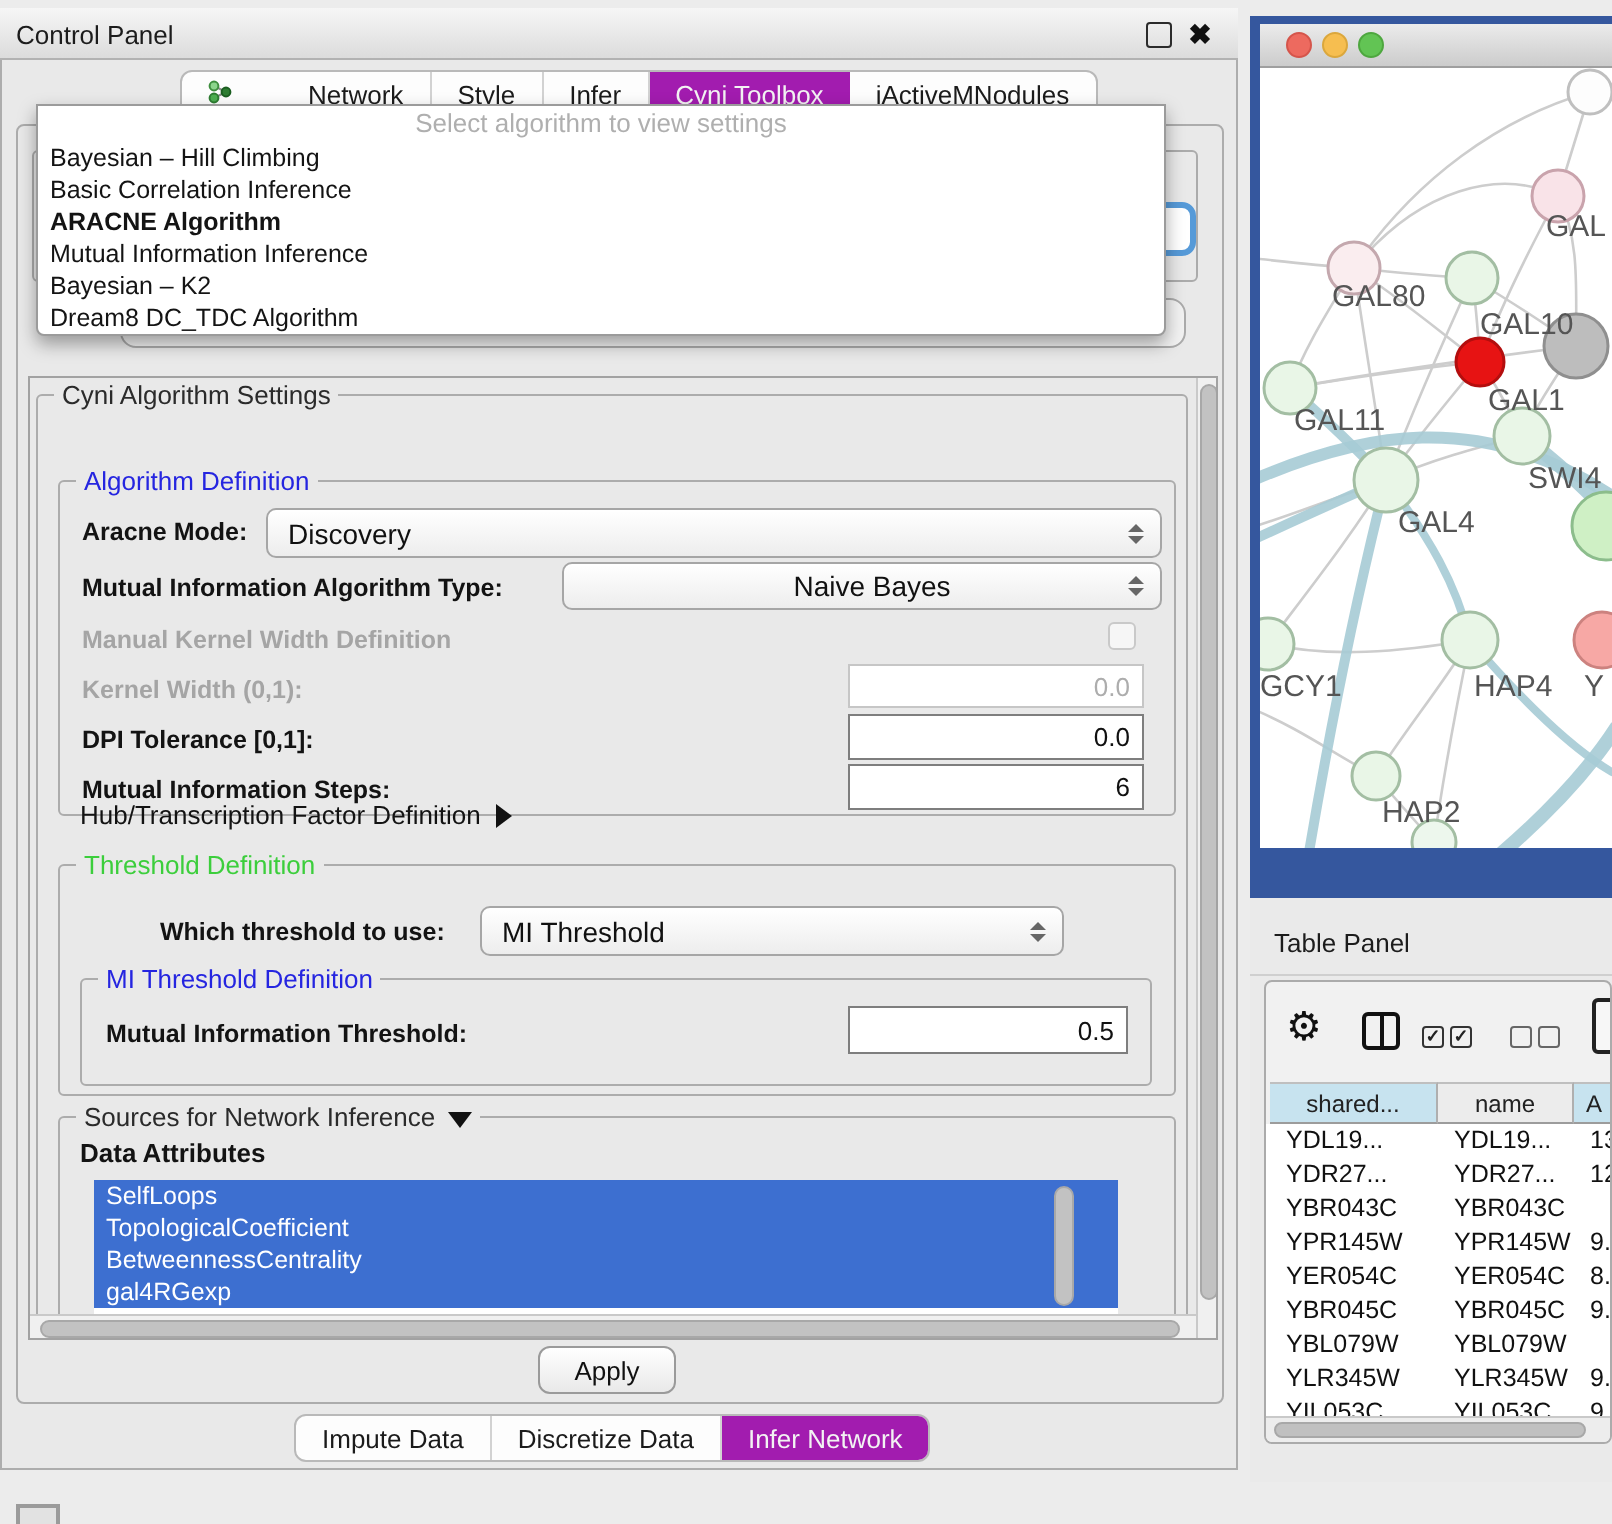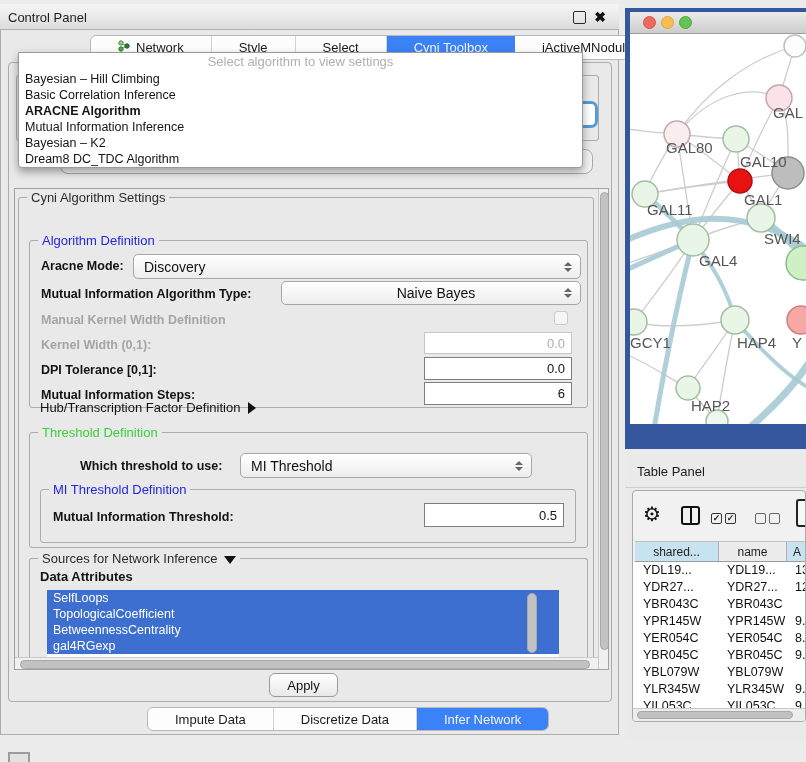--- a/index.html
+++ b/index.html
@@ -7,23 +7,23 @@
   #root{position:relative;width:806px;height:762px;overflow:hidden;background:#ECECEC;}
   .abs{position:absolute;}
   
   #cp-window{left:0;top:4px;width:619px;height:731px;background:#E9E9E9;border:1px solid #ADADAD;box-sizing:border-box;}
   #cp-titlebar{left:0;top:4px;width:619px;height:26px;background:linear-gradient(#F6F6F6,#DCDCDC);border-bottom:1px solid #B2B2B2;box-sizing:border-box;}
   #cp-title{left:8px;top:5px;height:25px;line-height:25px;font-size:13px;color:#1c1c1c;}
   #float-icon{left:573px;top:11px;width:11px;height:11px;border:1.6px solid #2b2b2b;border-radius:2px;background:transparent;}
   #close-icon{left:592px;top:8px;width:16px;height:18px;font-size:14px;font-weight:bold;color:#111;line-height:18px;text-align:center;}
   
   #top-tabs{left:90px;top:35px;height:25px;display:flex;align-items:stretch;background:#FDFDFD;border:1px solid #B9B9B9;border-radius:6px;box-sizing:border-box;overflow:hidden;}
-  .tab{display:flex;align-items:center;padding:0 27px;font-size:13px;color:#1b1b1b;border-right:1px solid #D2D2D2;}
+  .tab{display:flex;align-items:center;padding:0 13px;font-size:13px;color:#1b1b1b;border-right:1px solid #D2D2D2;gap:32px;}
   .tab:last-child{border-right:none;}
-  .tab.selected{background:#3b82f6;color:#F3F3F3;border-right:none;}
+  .tab.selected{background:#a21caf;color:#F3F3F3;border-right:none;}
   .tab .net-ico{margin-right:6px;}
   
   #inner-panel{left:8px;top:62px;width:604px;height:640px;border:1px solid #ACACAC;border-radius:4px;background:#E9E9E9;box-sizing:border-box;}
   
   #frag-group{left:16px;top:75px;width:583px;height:66px;border:1px solid #ABABAB;border-radius:3px;box-sizing:border-box;}
   #frag-combo{left:558px;top:101px;width:40px;height:27px;border:3px solid #569AD8;border-radius:7px;background:#FFF;box-sizing:border-box;}
   #frag-control{left:60px;top:149px;width:533px;height:25px;border:1px solid #ABABAB;border-radius:8px;background:#F2F2F2;box-sizing:border-box;}
   
   #algo-popup{left:18px;top:52px;width:565px;height:116px;background:#FFFFFF;border:1px solid #9B9B9B;border-radius:0 0 4px 4px;box-shadow:0 4px 9px rgba(0,0,0,0.35);z-index:50;box-sizing:border-box;}
   #algo-placeholder{height:18px;line-height:18px;text-align:center;color:#AFAFAF;font-size:13px;}
@@ -102,21 +102,21 @@
           <circle cx="3" cy="9" r="2.2" fill="#4CAF50" stroke="#2E7D32"></circle>
           <circle cx="9" cy="6" r="2.2" fill="#2E7D32" stroke="#1B5E20"></circle>
         </svg>
       </span>
       <span>Network</span>
     </div>
     <div class="tab">
         <span>Style</span>
       </div>
     <div class="tab">
-        <span>Select</span>
+        <span>Infer</span>
       </div>
     <div class="tab selected">
         <span>Cyni Toolbox</span>
       </div>
     <div class="tab">
         <span>jActiveMNodules</span>
       </div>
   </div>
 
   <div id="inner-panel" class="abs"></div>

